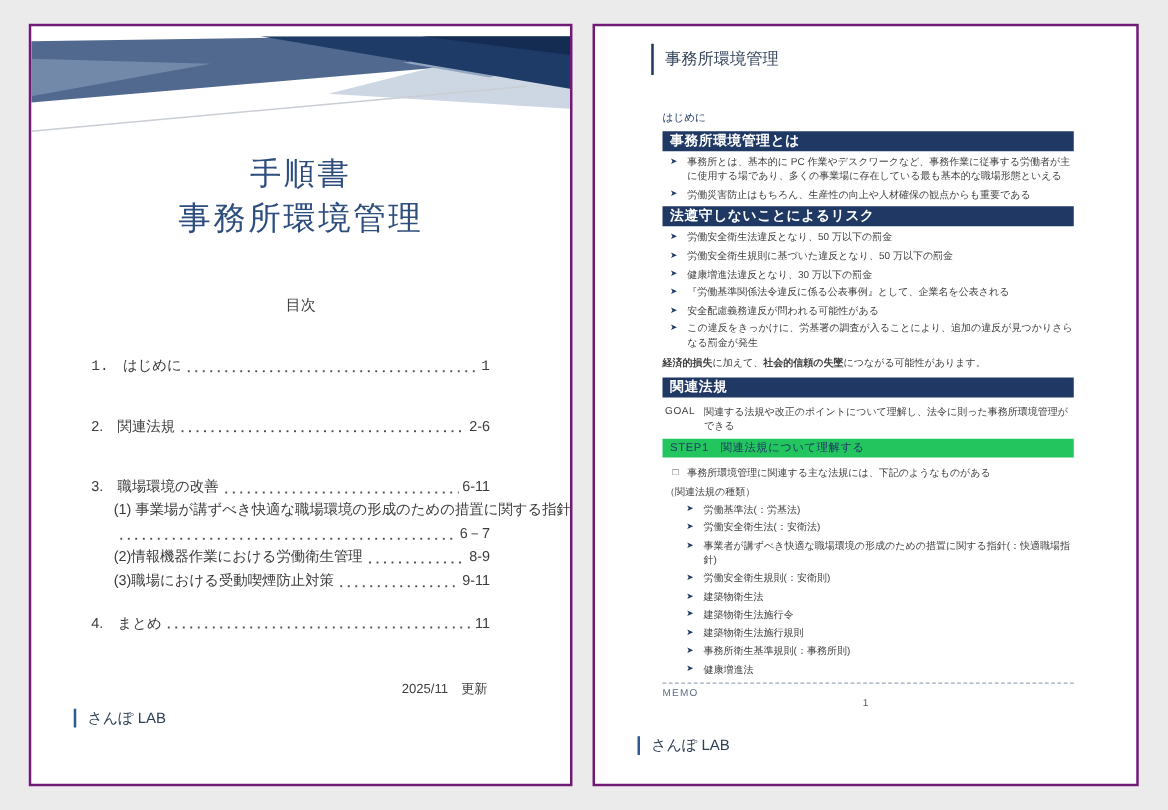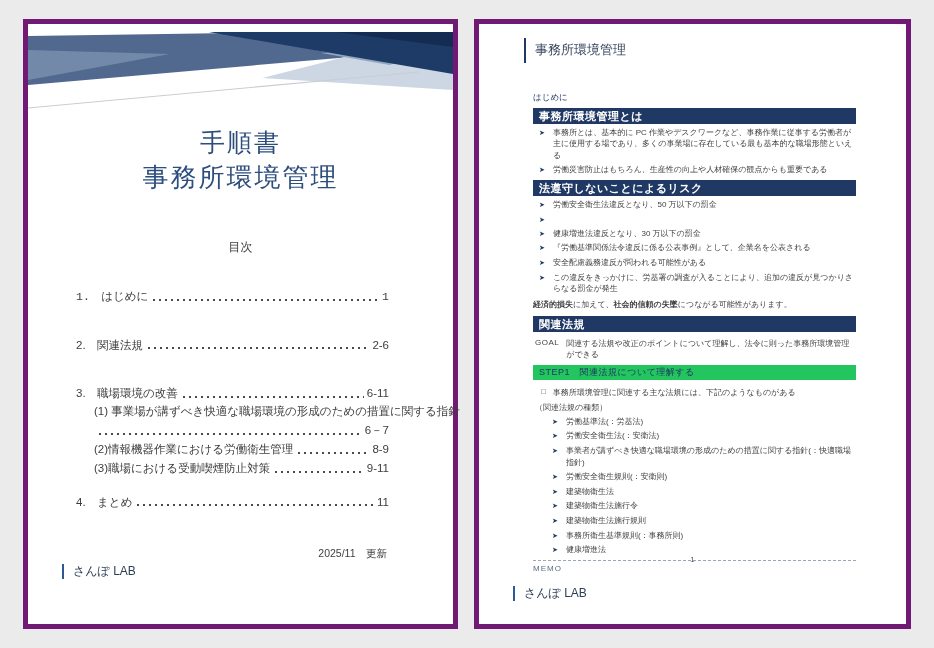--- a/index.html
+++ b/index.html
@@ -6,21 +6,21 @@
   html,body { width:934px; height:648px; }
   body {
     background:#ebebeb;
     font-family:"Liberation Sans","DejaVu Sans",sans-serif;
     position:relative;
     overflow:hidden;
     color:#3f3f3f;
   }
   .page {
     position:absolute; top:19px; height:610px; background:#ffffff;
-    border:5px solid #701a75;
+    border:2px solid #701a75;
   }
   .page-left  { left:23px;  width:435px; }
   .page-right { left:474px; width:437px; }
 
   
   .banner-wrap { margin-top:8px; width:100%; height:80px; }
   .banner-wrap svg { display:block; width:100%; height:100%; }
 
   .cover-title { text-align:center; margin-top:14px; color:#2d4e7d; }
   .cover-title .t1 { font-size:25px; letter-spacing:2px; line-height:1.35; }
@@ -175,20 +175,21 @@
     </div>
 
     <div class="bar-navy">法遵守しないことによるリスク</div>
     <div class="bullets">
       <div class="bullet">
         <span class="arr">➤</span>
         <span>労働安全衛生法違反となり、50 万以下の罰金</span>
       </div>
       <div class="bullet">
         <span class="arr">➤</span>
+        <span>労働安全衛生規則に基づいた違反となり、50 万以下の罰金</span>
       </div>
       <div class="bullet">
         <span class="arr">➤</span>
         <span>健康増進法違反となり、30 万以下の罰金</span>
       </div>
       <div class="bullet">
         <span class="arr">➤</span>
         <span>『労働基準関係法令違反に係る公表事例』として、企業名を公表される</span>
       </div>
       <div class="bullet">

